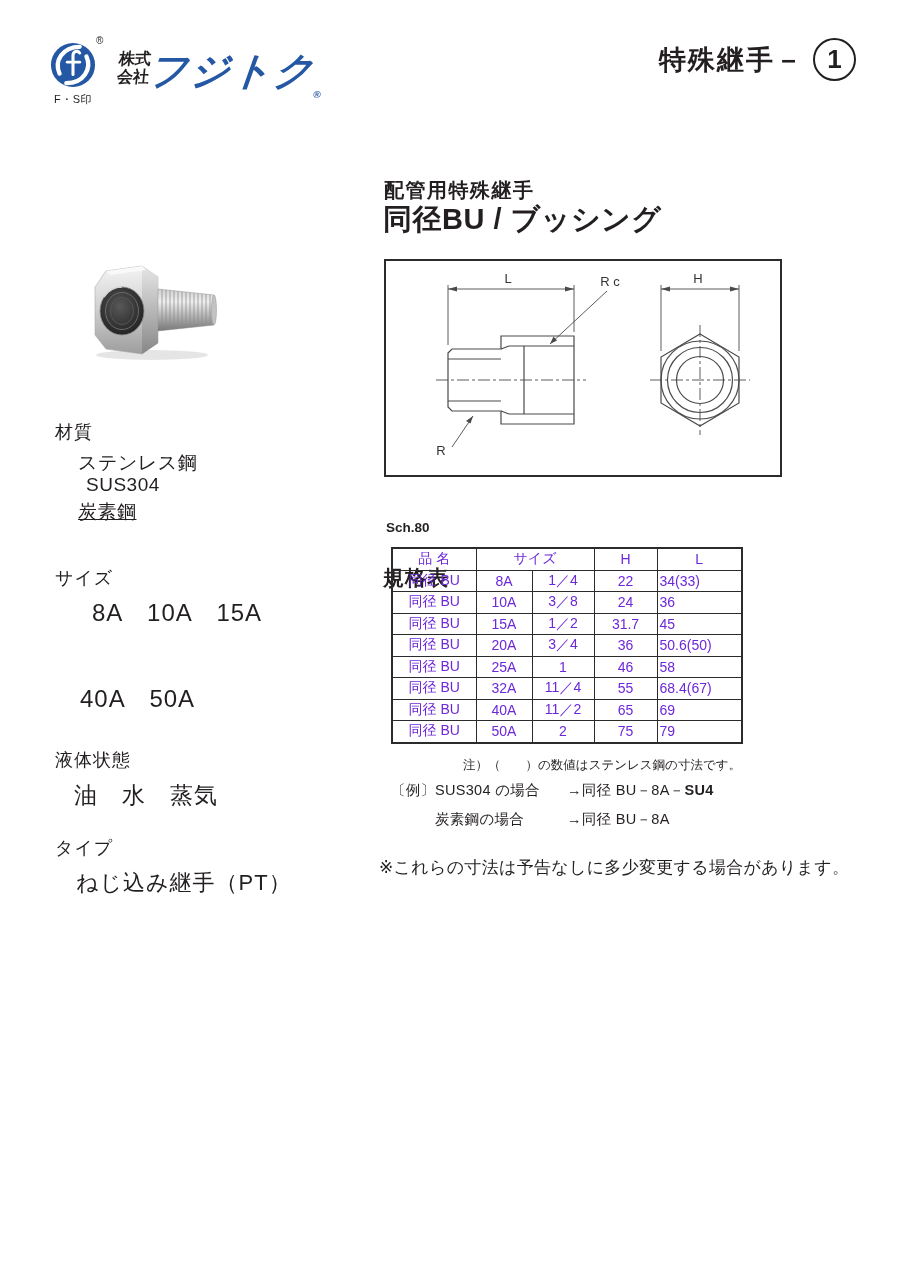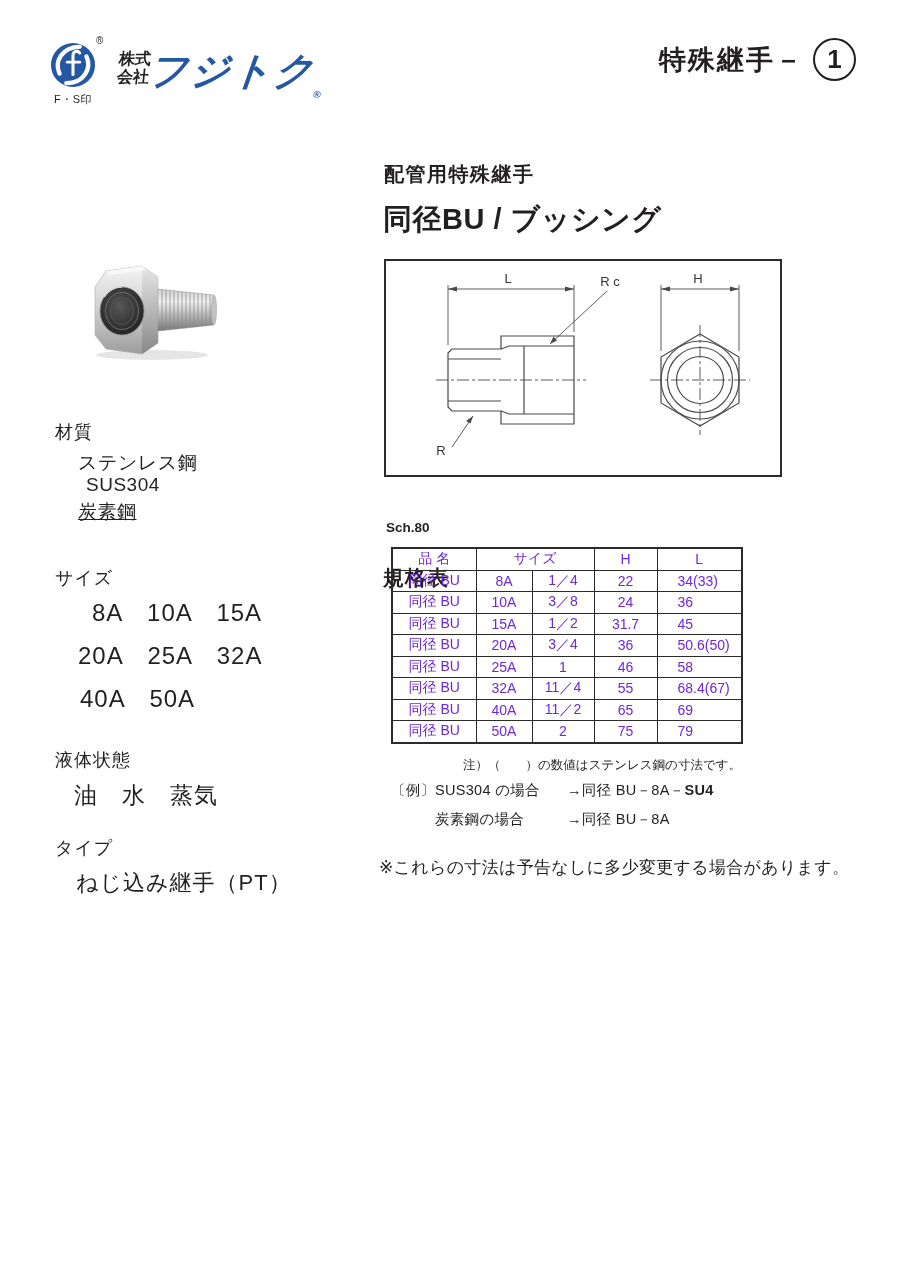--- a/index.html
+++ b/index.html
@@ -20,21 +20,21 @@
               white-space:nowrap;}
   .brand-reg{font-size:10px;font-style:normal;vertical-align:-14px;color:#2457a4;}
 
   .page-title-group{right:44px;top:38px;display:flex;align-items:center;gap:9px;
                     font-size:27px;font-weight:700;letter-spacing:2px;}
   .circled-num{width:39px;height:39px;border:2.5px solid #231f20;border-radius:50%;
                display:flex;align-items:center;justify-content:center;
                font-size:26px;font-weight:700;letter-spacing:0;}
 
   
-  .prod-category{left:384px;top:161px;font-size:20px;font-weight:600;letter-spacing:1.5px;}
+  .prod-category{left:384px;top:177px;font-size:20px;font-weight:600;letter-spacing:1.5px;}
   .prod-title{left:383px;top:200px;font-size:29px;font-weight:800;letter-spacing:.5px;}
 
   
   .drawing-box{left:384px;top:259px;width:394px;height:214px;border:2px solid #2b2b2b;background:#fff;}
   .drawing-box svg{display:block;}
 
   
   .spec-h{font-size:18px;font-weight:500;letter-spacing:1px;}
   .spec-t19{font-size:19px;font-weight:500;letter-spacing:.5px;}
   .spec-size{font-size:24px;font-weight:500;letter-spacing:1px;}
@@ -46,21 +46,21 @@
   table.spec{position:absolute;left:391px;top:547px;width:350px;border-collapse:collapse;
              table-layout:fixed;font-size:14px;color:#6d28d9;}
   table.spec th,table.spec td{border:1px solid #2b2b2b;height:20.5px;padding:0 4px;
              text-align:center;font-weight:400;white-space:nowrap;overflow:hidden;}
   table.spec{border:2px solid #2b2b2b;}
   table.spec col.c-name{width:84px;}
   table.spec col.c-sa{width:56px;}
   table.spec col.c-si{width:62px;}
   table.spec col.c-h{width:63px;}
   table.spec col.c-l{width:85px;}
-  table.spec td.l-col{text-align:left;padding-left:20px;}
+  table.spec td.l-col{text-align:left;padding-left:2px;}
   .table-note{left:391px;top:757px;width:350px;text-align:right;font-size:12.5px;}
 
   
   .ex-line{left:391px;display:flex;font-size:14.5px;letter-spacing:.3px;}
   .ex-label{width:44px;}
   .ex-case{width:132px;}
   .ex-bold{font-weight:800;}
   .footnote{left:379px;top:856px;font-size:17px;letter-spacing:.3px;}
 </style>
 </head>
@@ -196,21 +196,20 @@
     </svg>
   </div>
 
   <div class="abs spec-h" style="left:55px;top:420px;">材質</div>
   <div class="abs spec-t19" style="left:78px;top:450px;">ステンレス鋼</div>
   <div class="abs spec-t19" style="left:86px;top:474px;">SUS304</div>
   <div class="abs spec-t19" style="left:78px;top:499px;text-decoration:underline;">炭素鋼</div>
 
   <div class="abs spec-h" style="left:55px;top:566px;">サイズ</div>
   <div class="abs spec-size" style="left:92px;top:597px;">8A　10A　15A</div>
-  <div class="abs spec-size" style="left:78px;top:640px;">20A　25A　32A</div>
   <div class="abs spec-size" style="left:80px;top:683px;">40A　50A</div>
 
   <div class="abs spec-h" style="left:55px;top:748px;">液体状態</div>
   <div class="abs spec-t22" style="left:74px;top:780px;font-size:23px;">油　水　蒸気</div>
 
   <div class="abs spec-h" style="left:55px;top:836px;">タイプ</div>
   <div class="abs spec-t22" style="left:76px;top:868px;">ねじ込み継手（PT）</div>
 
   <div class="abs table-title">規格表</div>
   <div class="abs table-sch">Sch.80</div>

